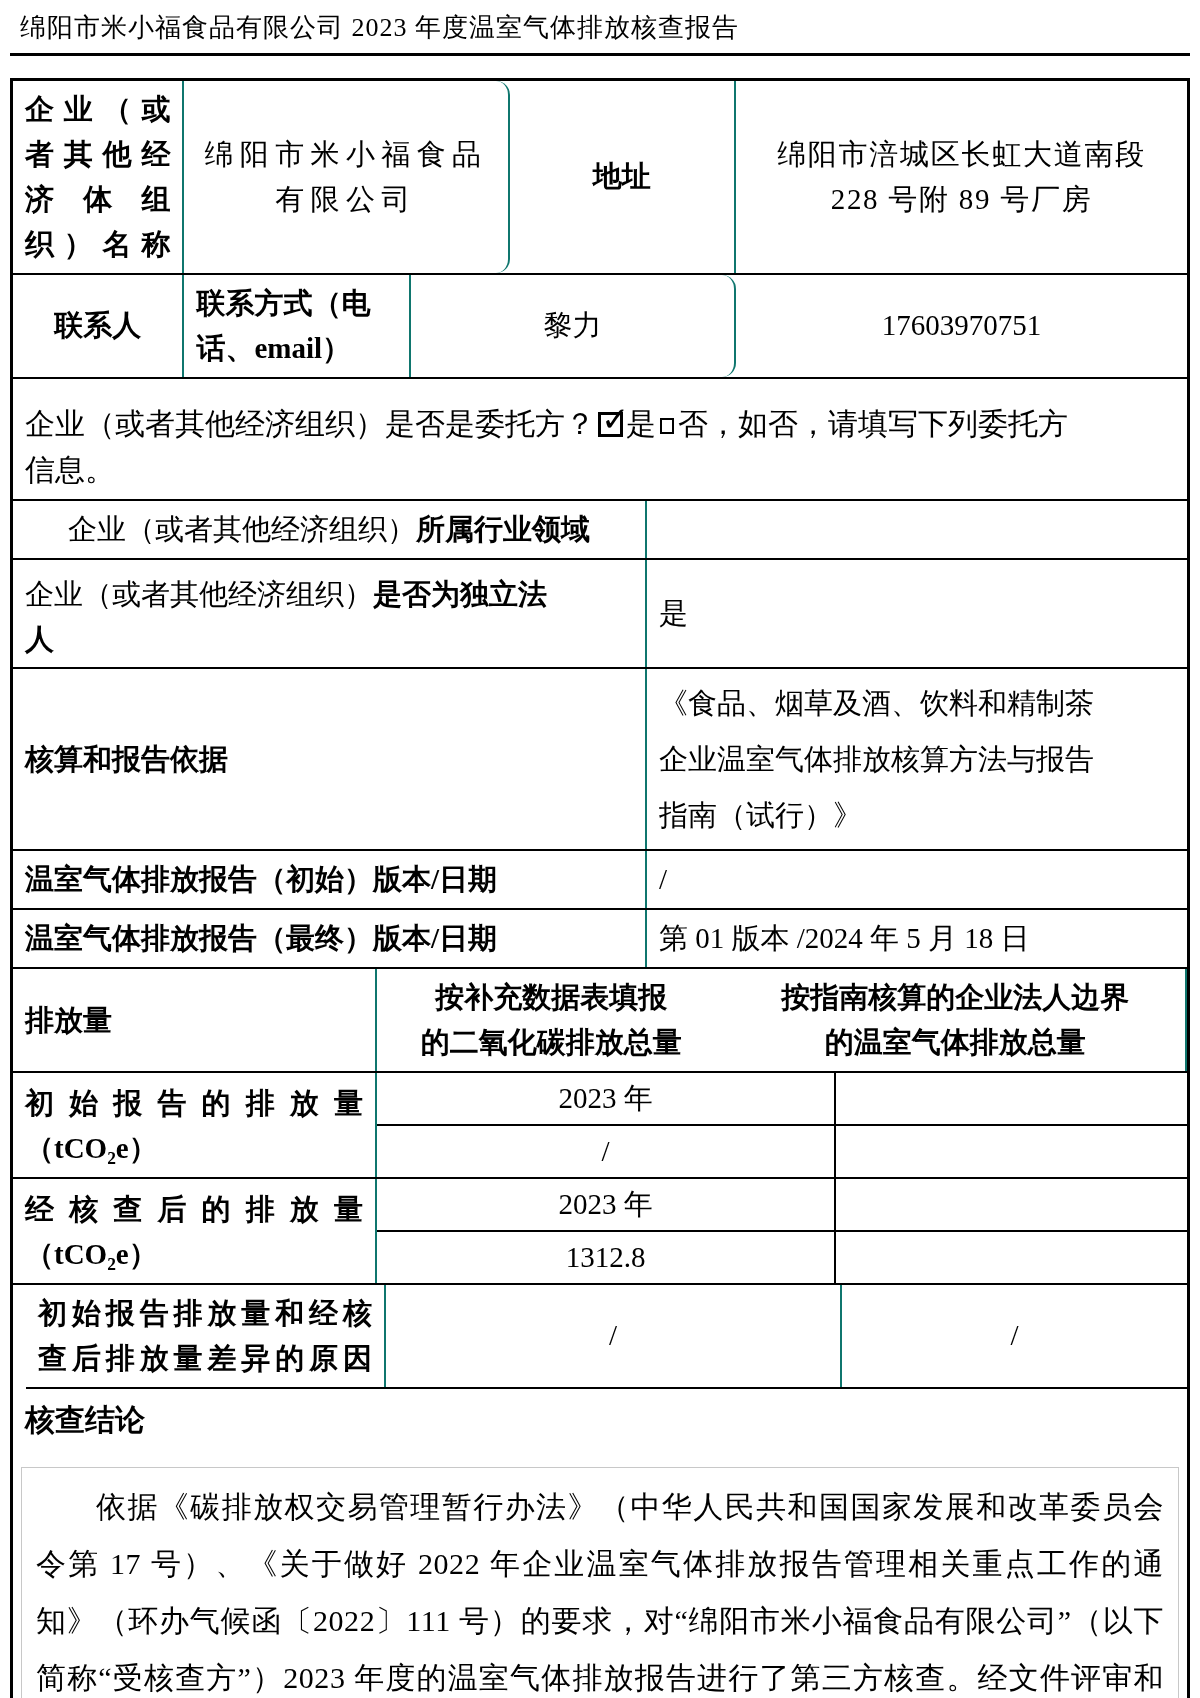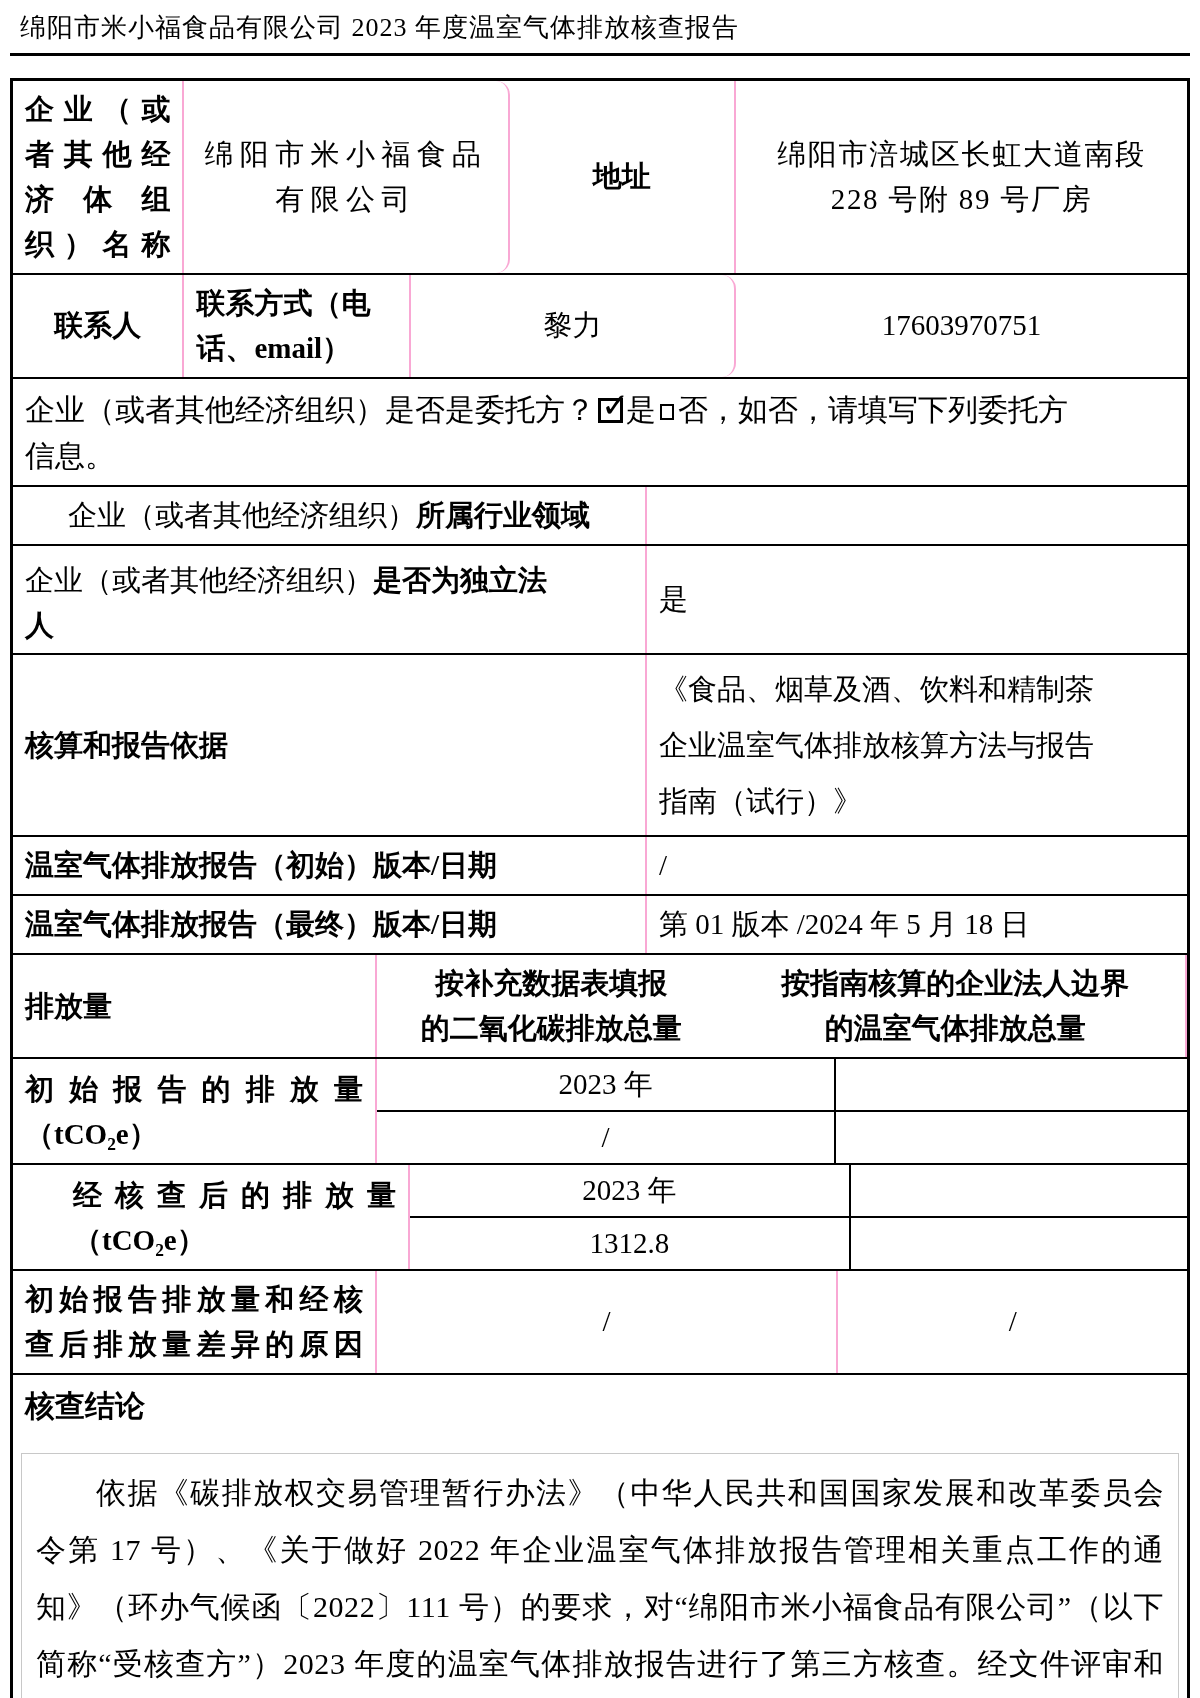--- a/index.html
+++ b/index.html
@@ -12,21 +12,21 @@
   .page { padding: 6px 10px 0 10px; }
 
   
   .doc-header { padding: 4px 10px 8px 10px; border-bottom: 3px solid #000; }
   .doc-title { font-size: 26px; font-weight: normal; letter-spacing: 1px; }
 
   
   .vtable { margin-top: 22px; border: 3px solid #000; border-bottom: none; }
   .trow { display: flex; border-bottom: 2px solid #000; align-items: stretch; }
   .cell {
-    padding: 6px 12px; border-right: 2px solid #f9a8d4;
+    padding: 6px 12px; border-right: 2px solid #0f766e;
     display: flex; flex-direction: column; justify-content: center;
     font-size: 29px; line-height: 1.55;
   }
   .cell.lastc { border-right: none; }
   .bold { font-weight: bold; }
   .ctr { text-align: center; }
   .pl { white-space: pre-line; }
   .dist { text-align: justify; text-align-last: justify; }
   .ls { letter-spacing: 0.22em; }
   .ls-sm { letter-spacing: 0.06em; }
@@ -47,21 +47,21 @@
   .r1 { min-height: 182px; }
   .r2 { min-height: 90px; }
   .r3 { min-height: 92px; }
   .r4 { min-height: 48px; }
   .r5 { min-height: 92px; }
   .r6 { min-height: 170px; }
   .r6 .basis-val { line-height: 56px; }
   .r7 { min-height: 45px; }
   .r8 { min-height: 46px; }
   .r9 { min-height: 94px; }
-  .r12 { min-height: 90px; }
+  .r12 { min-height: 90px; margin-left: 13px; }
 
   .rightstack { flex: 1; display: flex; flex-direction: column; }
   .substack { display: flex; flex: 1; border-bottom: 2px solid #000; }
   .substack.lastsub { border-bottom: none; }
   .subcell {
     width: 56.7%; border-right: 2px solid #000; padding: 4px 10px;
     font-size: 29px; display: flex; align-items: center; justify-content: center;
     min-height: 44px; text-align: center;
   }
   .subcell.lastc { border-right: none; width: 43.3%; }
@@ -120,21 +120,21 @@
 
     <div class="trow r2">
       <div class="cell ca1 bold ctr">联系人</div>
       <div class="cell ca3 bold pl">联系方式（电
 话、email）</div>
       <div class="cell ca2 ctr">黎力</div>
       <div class="cell ca4 ctr lastc">17603970751</div>
     </div>
 
     <div class="trow r3">
-      <div class="cell lastc" style="flex:1; font-size:30px; display:block; line-height:46px; padding-top:8px;">
+      <div class="cell lastc" style="flex:1; font-size:30px; display:block; line-height:46px; padding-top:22px;">
         <span>企业（或者其他经济组织）是否是委托方？</span><span class="cb-checked"><span class="tick">✓</span></span><span>是</span><span class="cb-empty"></span><span>否</span><span class="pl">，如否，请填写下列委托方
 信息。</span>
       </div>
     </div>
 
     <div class="trow r4">
       <div class="cell cb1" style="flex-direction:row; align-items:center;">
         <span>企业（或者其他经济组织）</span>
           <span class="bold">所属行业领域</span>
       </div>
@@ -183,21 +183,21 @@
           <div class="subcell">2023 年</div>
           <div class="subcell lastc"></div>
         </div>
         <div class="substack lastsub">
           <div class="subcell">/</div>
           <div class="subcell lastc"></div>
         </div>
       </div>
     </div>
 
-    <div class="trow" style="min-height:92px;padding-left:48px;">
+    <div class="trow" style="min-height:92px;">
       <div class="cell cc1" style="display:block; padding-top:8px;">
         <span class="emit-label-l1 dist">经核查后的排放量</span>
         <span class="emit-label-l2">（tCO₂e）</span>
       </div>
       <div class="rightstack">
         <div class="substack">
           <div class="subcell">2023 年</div>
           <div class="subcell lastc"></div>
         </div>
         <div class="substack lastsub">

